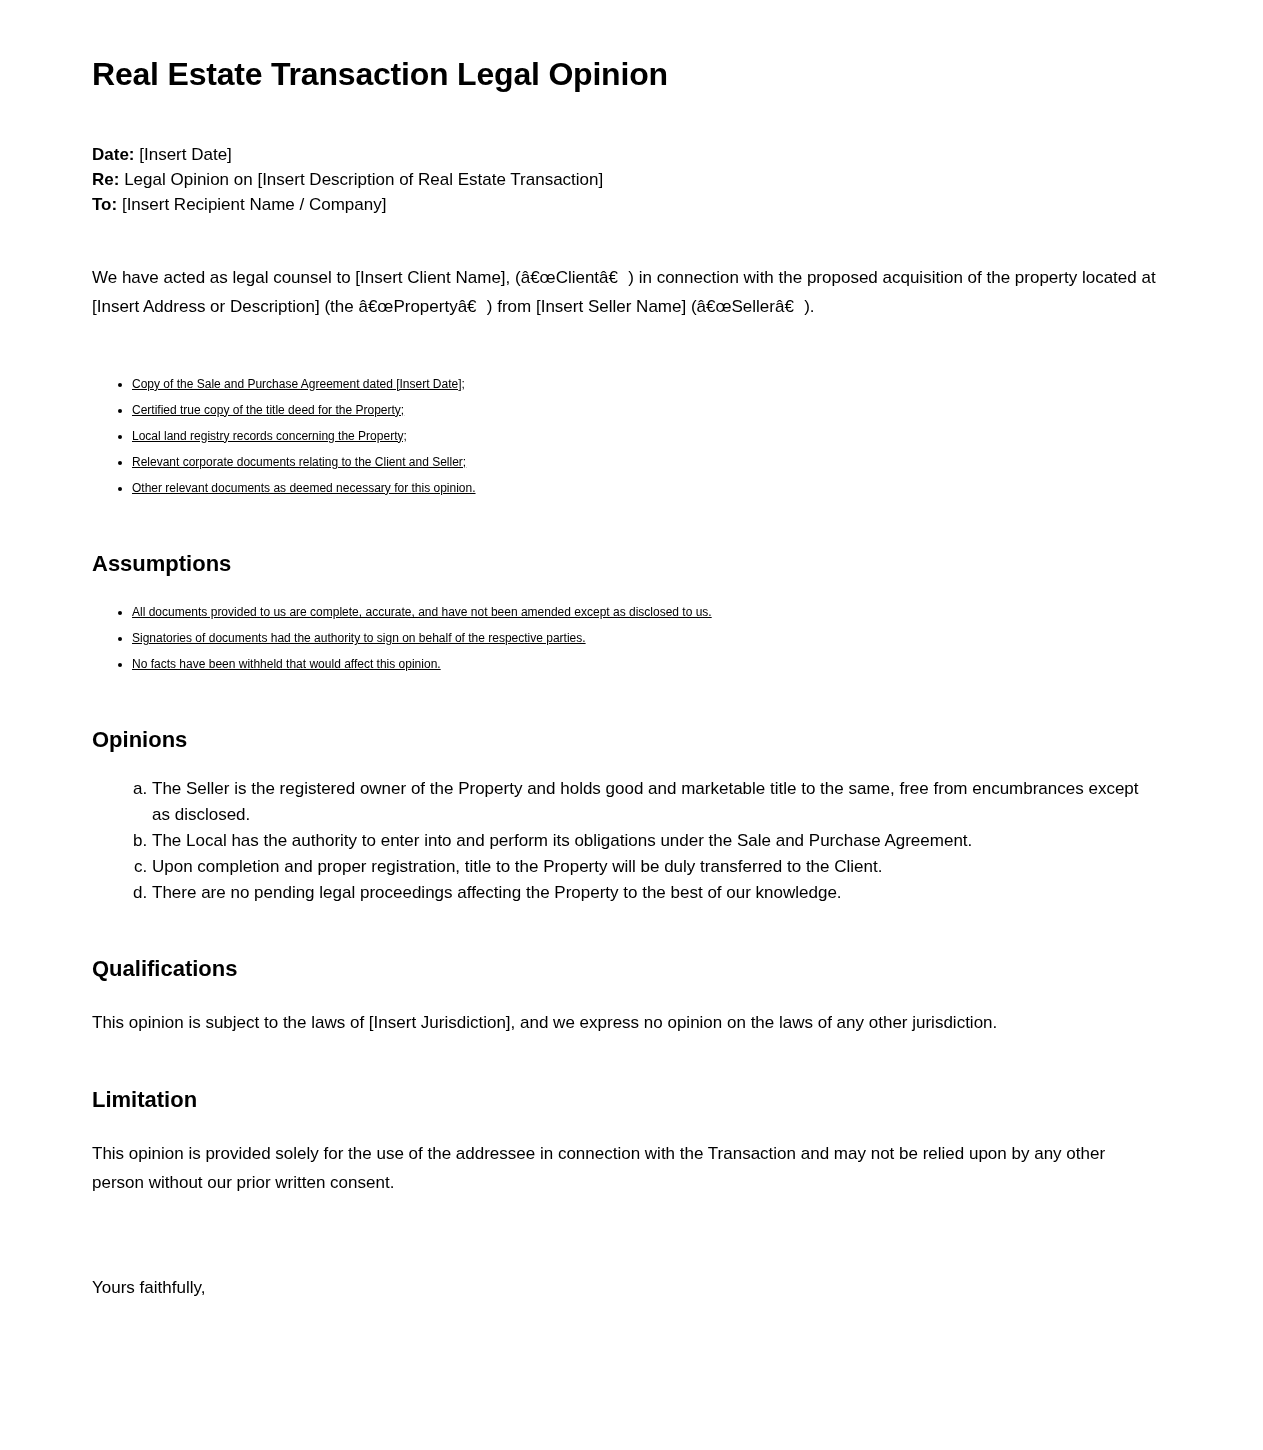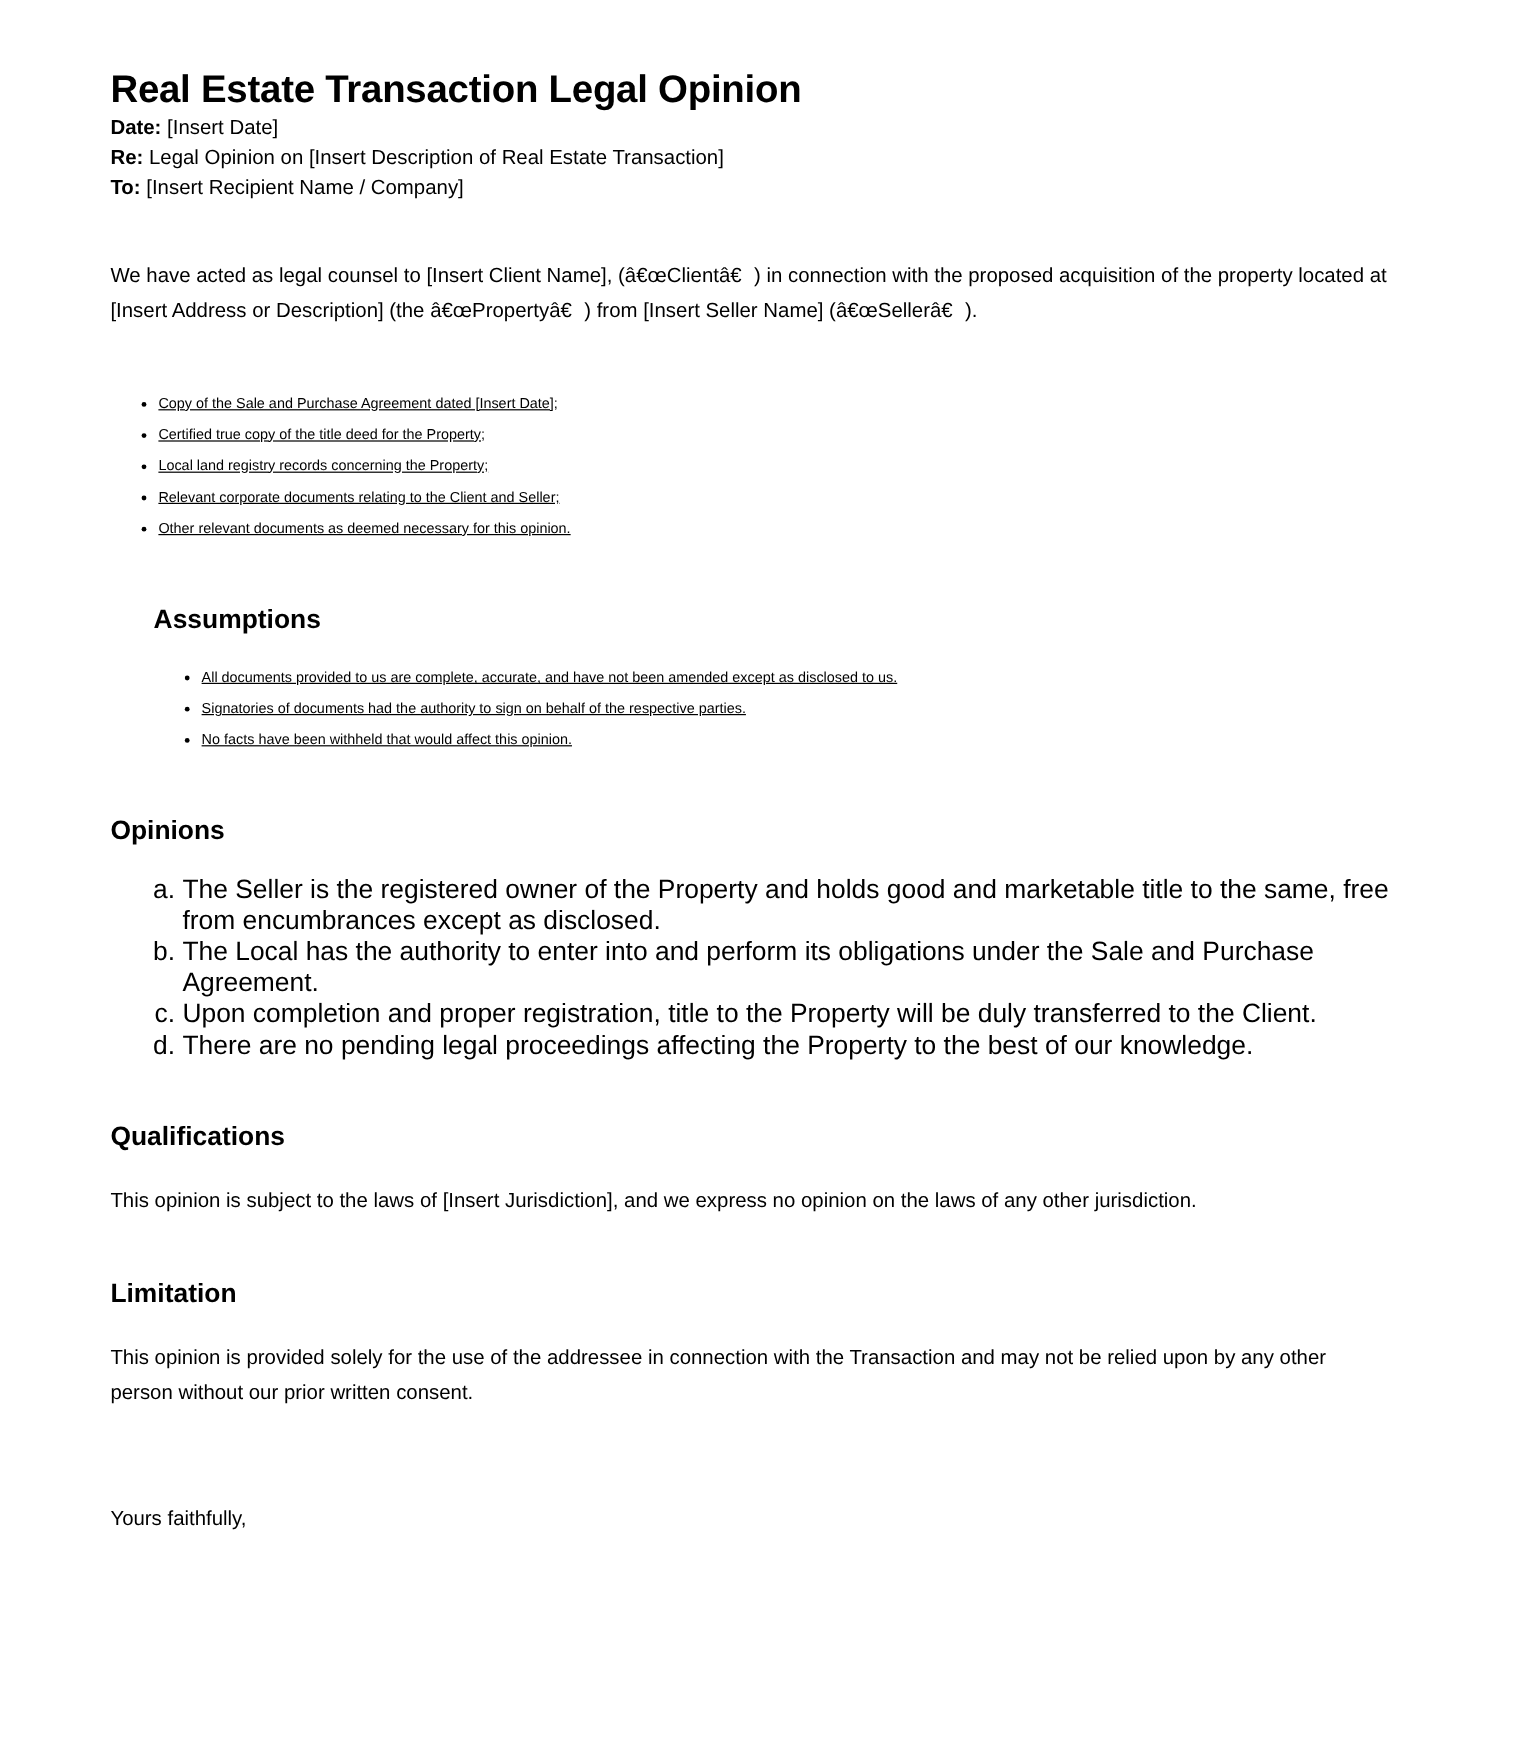--- a/index.html
+++ b/index.html
@@ -30,41 +30,42 @@
 
   h1.doc-title {
     font-size: 32px;
     font-weight: bold;
     line-height: 1.18;
     margin: 0 0 0 0;
     letter-spacing: -0.2px;
   }
 
   .meta-block {
+    margin-top: 48px;
     font-size: 17px;
     line-height: 25px;
   }
   .meta-line {
     margin: 0;
     padding: 0;
   }
   .meta-label {
     font-weight: bold;
   }
 
   h2.section-title {
     font-size: 22px;
     font-weight: bold;
     line-height: 1.2;
     margin: 0;
   }
 
   .sec-introduction { margin-top: 46px; }
   .sec-documents    { margin-top: 50px; }
-  .sec-assumptions  { margin-top: 50px; margin-left: 36px; }
+  .sec-assumptions  { margin-top: 50px; }
   .sec-opinions     { margin-top: 50px; }
   .sec-qualifications { margin-top: 50px; }
   .sec-limitation   { margin-top: 50px; }
 
   p.body-text {
     font-size: 17px;
     line-height: 29px;
     margin: 26px 0 0 0;
     text-align: left;
   }
@@ -76,21 +77,21 @@
     padding-left: 40px;
     list-style-type: disc;
     text-decoration: underline;
   }
   ul.doc-list li {
     margin: 0 0 0 0;
     padding: 0;
   }
 
   ol.alpha-list {
-    font-size: 22px;
+    font-size: 17px;
     line-height: 26px;
     margin: 22px 0 0 0;
     padding-left: 60px;
     list-style-type: lower-alpha;
   }
   ol.alpha-list li {
     margin: 0;
     padding: 0;
   }
 

